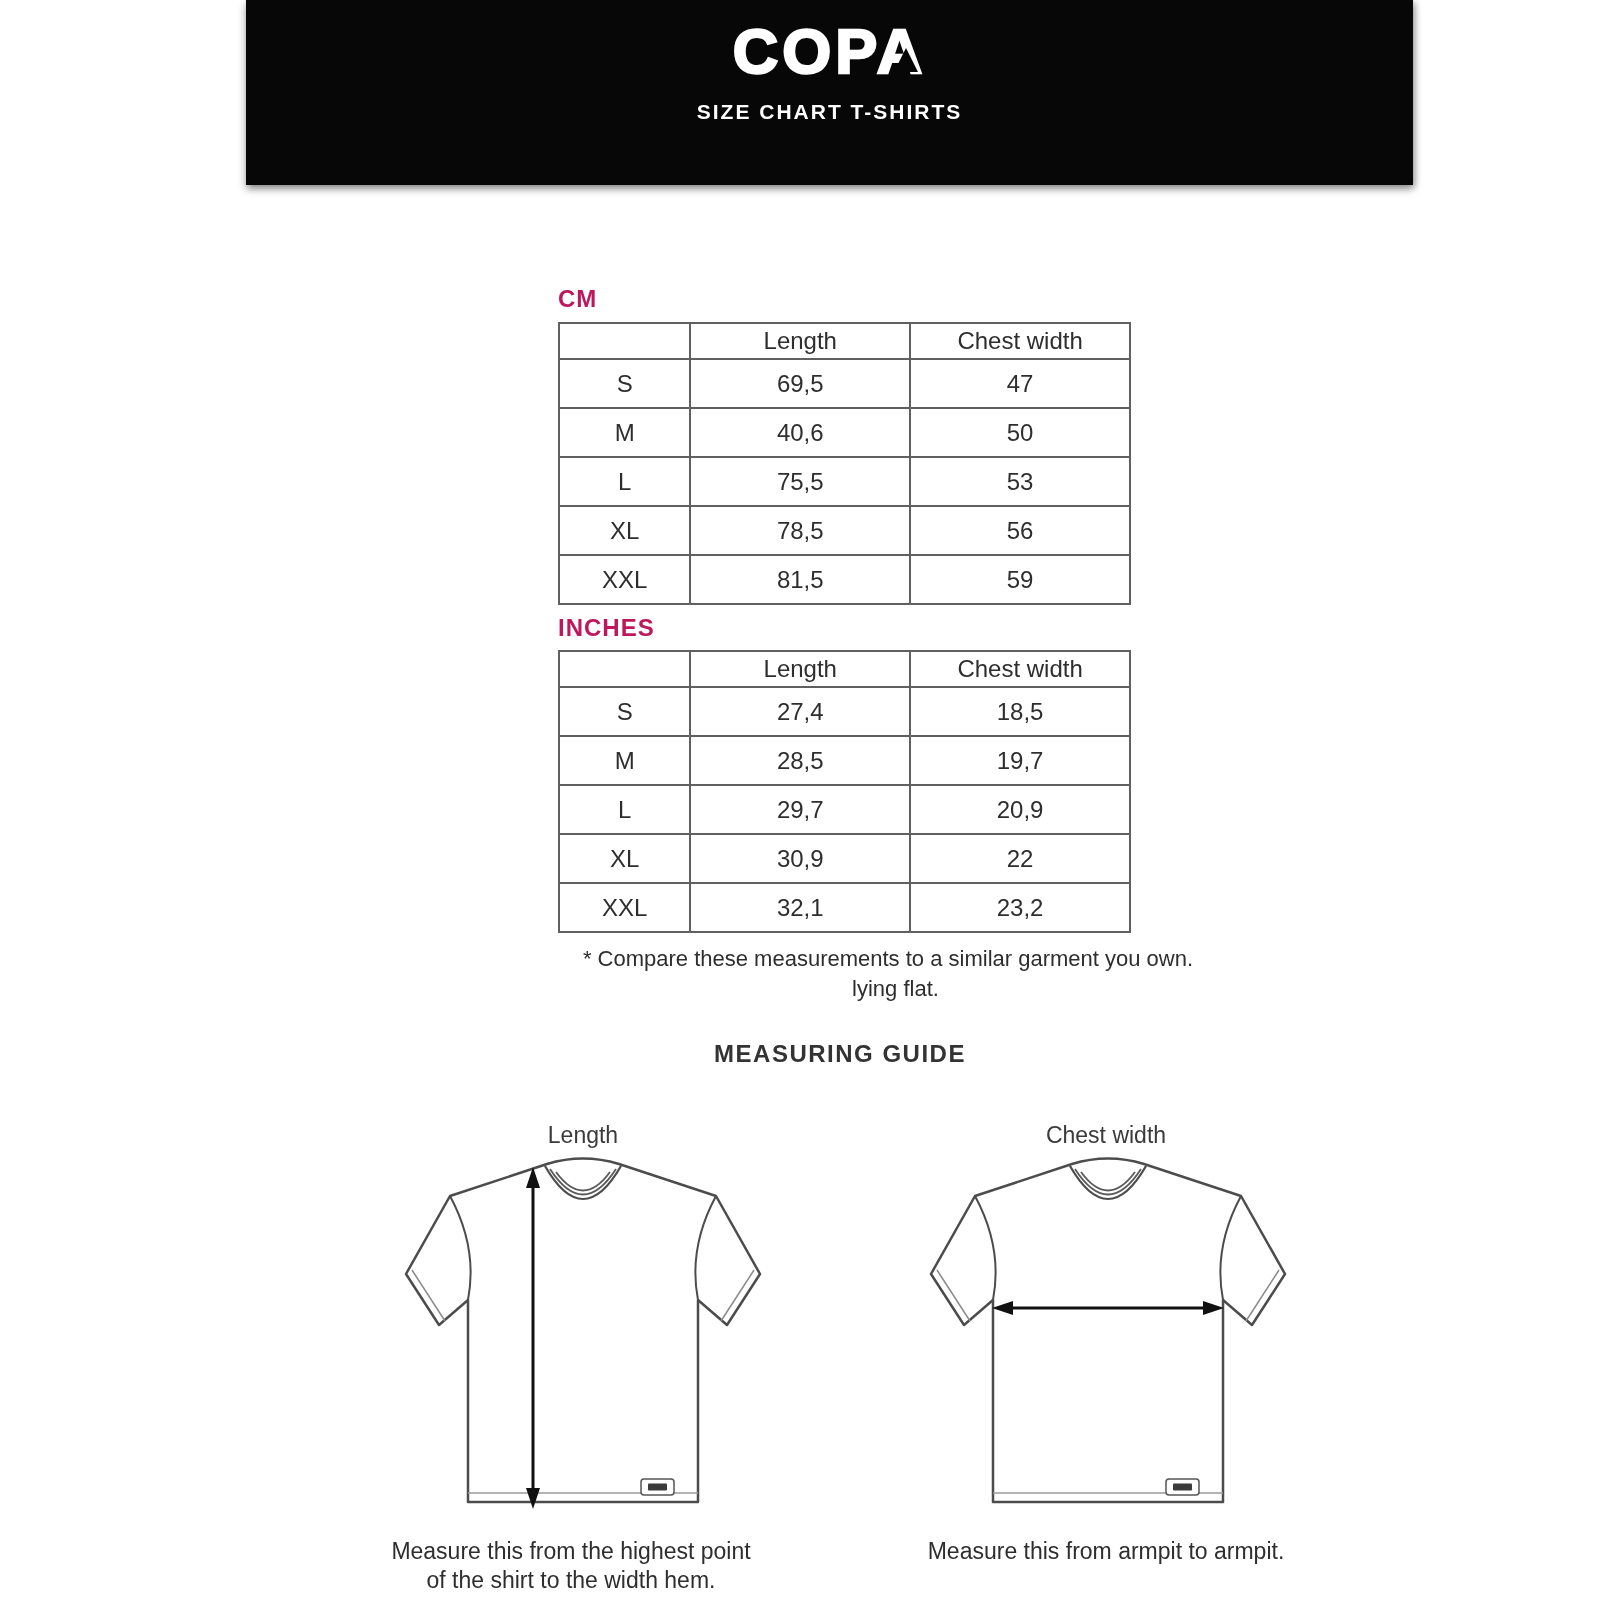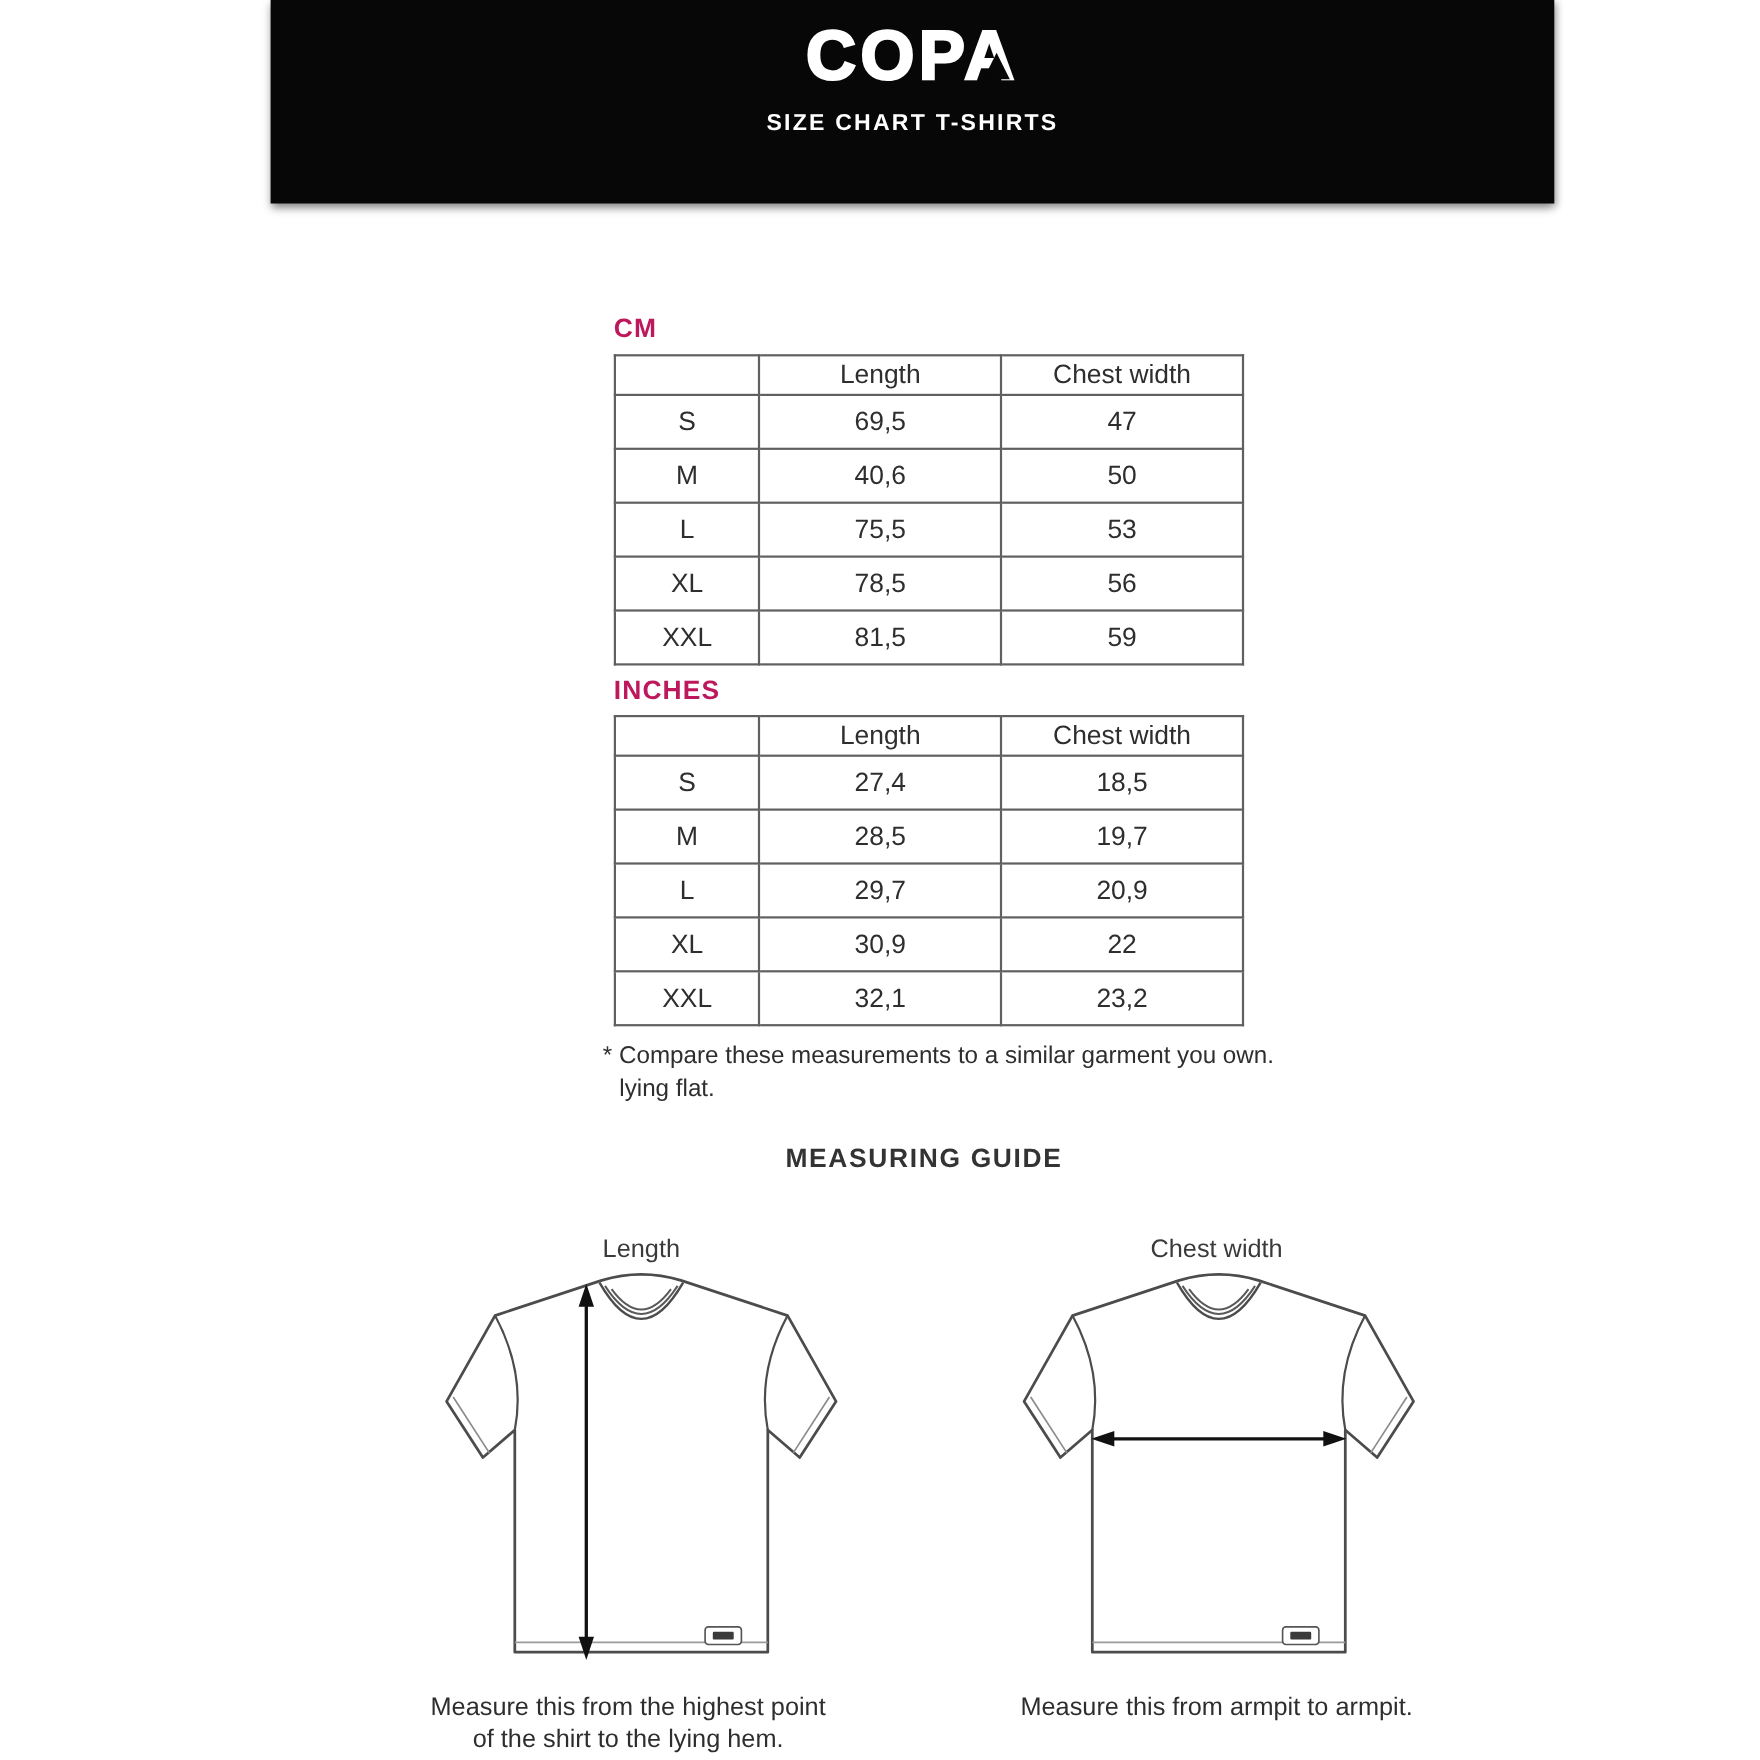--- a/index.html
+++ b/index.html
@@ -54,21 +54,21 @@
   .in-table { top:650px; }
   .size-table th, .size-table td {
     border:2px solid #606060; text-align:center; vertical-align:middle;
     font-size:24px; font-weight:normal; color:#2e2e2e; padding:0;
   }
   .size-table th { height:34px; }
   .size-table td { height:47px; }
   .col-size { width:23%; } .col-a { width:38.5%; } .col-b { width:38.5%; }
 
   
-  .footnotes { left:548px; top:944px; width:680px; font-size:22px; line-height:30px; color:#2e2e2e; }
+  .footnotes { left:548px; top:944px; width:680px; font-size:22px; line-height:30px; color:#2e2e2e;text-align:center; }
   .footnote-cont { padding-left:15px; }
 
   
   .diagram-label { width:300px; text-align:center; top:1122px; font-size:23px; color:#3a3a3a; }
   .lbl-length { left:433px; }
   .lbl-chest  { left:956px; }
   .shirt-svg { top:1148px; width:366px; height:372px; }
   .shirt-left  { left:400px; }
   .shirt-right { left:925px; }
   .caption { width:430px; text-align:center; top:1537px; font-size:23px; line-height:29px; color:#2e2e2e; }
@@ -222,19 +222,19 @@
     </g>
     <g fill="#111111" stroke="#111111">
       <line x1="86" y1="160" x2="280" y2="160" stroke-width="3"></line>
       <polygon points="67,160 88,153 88,167" stroke="none"></polygon>
       <polygon points="299,160 278,153 278,167" stroke="none"></polygon>
     </g>
   </svg>
 
   <div class="abs caption cap-left">
     <div>Measure this from the highest point</div>
-    <div>of the shirt to the lying hem.</div>
+    <div>of the shirt to the width hem.</div>
   </div>
   <div class="abs caption cap-right">
     <div>Measure this from armpit to armpit.</div>
   </div>
 
 </div>
 
 </body></html>

